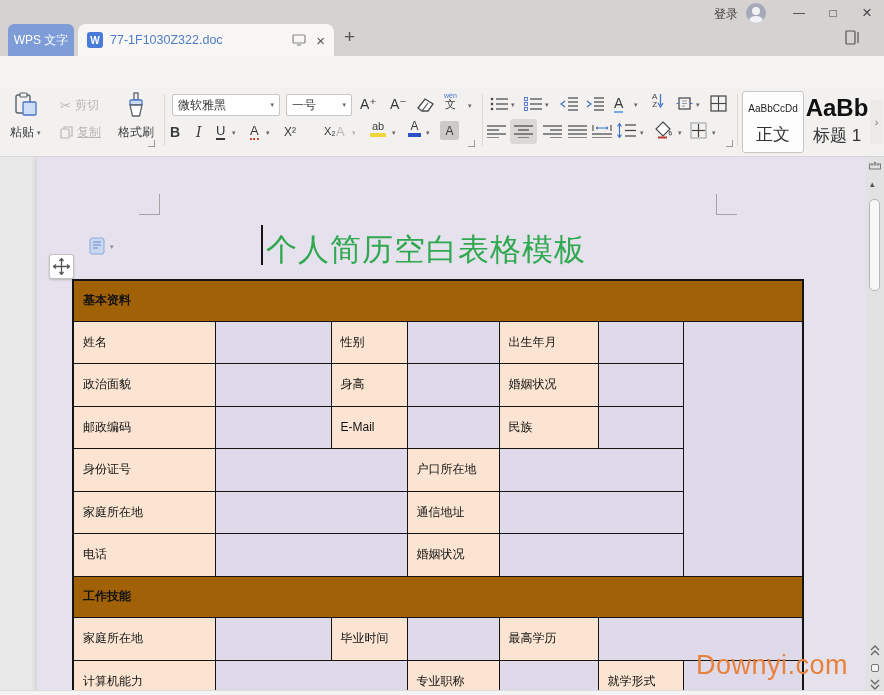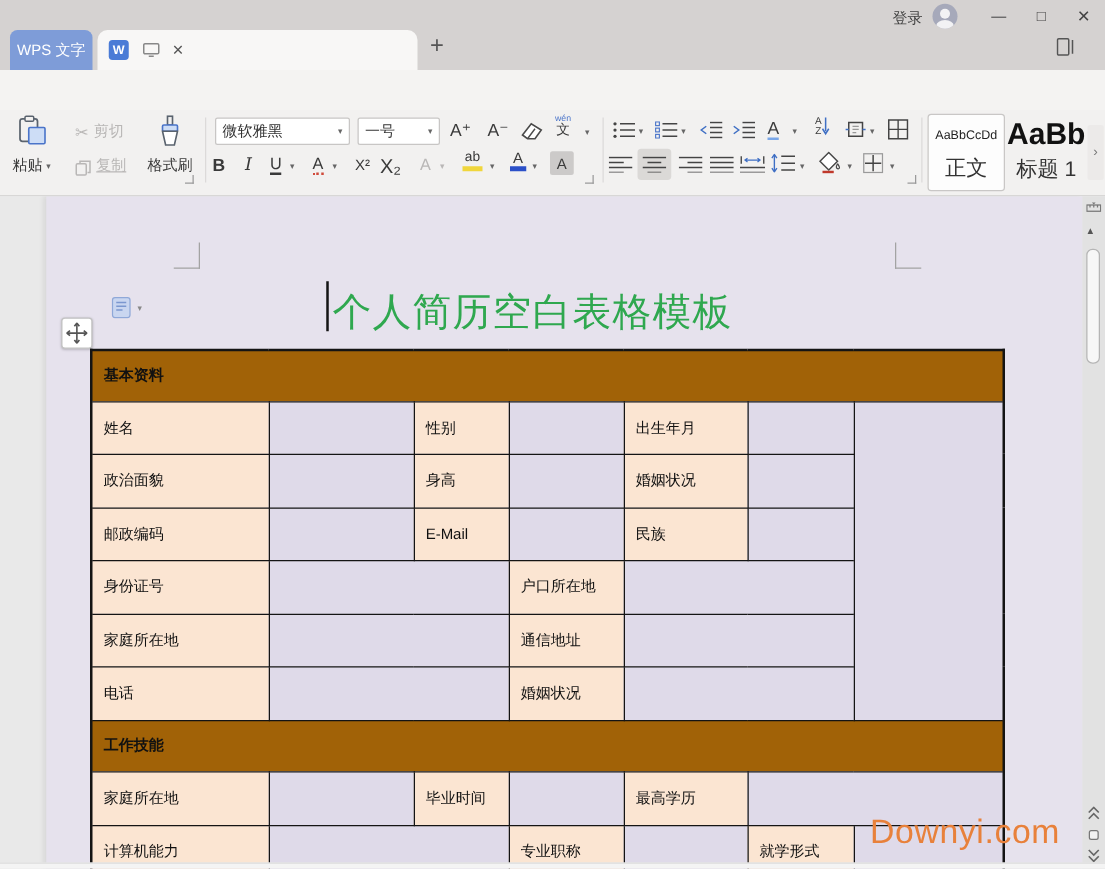--- a/index.html
+++ b/index.html
@@ -84,20 +84,21 @@
 </style>
 </head>
 <body>
 
 <div id="win">
 
   <div class="titlebar">
     <div class="app-btn">WPS 文字</div>
     <div class="doc-tab">
       <span class="w-ico">W</span>
+      <span class="tab-title">77-1F1030Z322.doc</span>
       <span class="tab-mon">
         <svg width="14" height="12" viewBox="0 0 14 12">
             <rect x="1" y="1" width="12" height="8" rx="1" fill="none" stroke="#888" stroke-width="1.2"></rect>
             <line x1="5" y1="11" x2="9" y2="11" stroke="#888" stroke-width="1.2"></line>
           </svg>
       </span>
       <span class="tab-close">×</span>
     </div>
     <div class="new-tab">+</div>
     <div class="login">登录</div>
@@ -159,21 +160,21 @@
         </svg>
     </span>
     <span class="abs" style="left:10px;top:36px;display:flex;align-items:center;gap:3px;">
       <span class="tlabel">粘贴</span>
         <span class="car">▾</span>
     </span>
     <span class="abs gray" style="left:60px;top:9px;display:flex;align-items:center;gap:4px;">
       <span style="font-size:13px;">✂</span>
         <span class="tlabel">剪切</span>
     </span>
-    <span class="abs gray" style="left:60px;top:36px;display:flex;align-items:flex-end;gap:4px;text-decoration:underline;">
+    <span class="abs gray" style="left:60px;top:36px;display:flex;align-items:center;gap:4px;text-decoration:underline;">
       <svg width="13" height="13" viewBox="0 0 13 13">
           <rect x="1" y="3" width="8" height="9" rx="1" fill="none" stroke="#b9b7b6" stroke-width="1.2"></rect>
           <path d="M4 3V1h8v9h-2" fill="none" stroke="#b9b7b6" stroke-width="1.2"></path>
         </svg>
       <span class="tlabel">复制</span>
     </span>
     <span class="abs" style="left:124px;top:4px;">
       <svg width="24" height="26" viewBox="0 0 24 26">
           <rect x="10" y="1" width="4" height="7" fill="none" stroke="#5a636e" stroke-width="1.3"></rect>
           <rect x="6" y="8" width="12" height="5" rx="1" fill="#cdddf6" stroke="#4a74c9" stroke-width="1.3"></rect>
@@ -206,21 +207,21 @@
     </span>
     <span class="abs car" style="left:468px;top:14px;">▾</span>
 
     <span class="abs glyph" style="left:170px;top:36px;font-weight:bold;font-size:14px;">B</span>
     <span class="abs glyph" style="left:196px;top:36px;font-style:italic;font-family:'DejaVu Serif',serif;font-size:14px;">I</span>
     <span class="abs glyph ubar" style="left:216px;top:35px;">U</span>
     <span class="abs car" style="left:232px;top:41px;">▾</span>
     <span class="abs glyph" style="left:250px;top:35px;border-bottom:2px dotted #d04a3a;">A</span>
     <span class="abs car" style="left:266px;top:41px;">▾</span>
     <span class="abs glyph" style="left:284px;top:37px;font-size:12px;">X²</span>
-    <span class="abs glyph" style="left:304px;top:37px;font-size:16px;">X₂</span>
+    <span class="abs glyph" style="left:324px;top:37px;font-size:11px;">X₂</span>
     <span class="abs glyph gray" style="left:336px;top:36px;">A</span>
     <span class="abs car gray" style="left:352px;top:41px;">▾</span>
     <span class="abs stack" style="left:370px;top:33px;">
       <span style="font-size:11px;color:#3a3a3a;">ab</span>
         <span class="hl-bar"></span>
     </span>
     <span class="abs car" style="left:392px;top:41px;">▾</span>
     <span class="abs stack" style="left:408px;top:32px;">
       <span style="font-size:12px;color:#3a3a3a;">A</span>
         <span class="fc-bar"></span>

